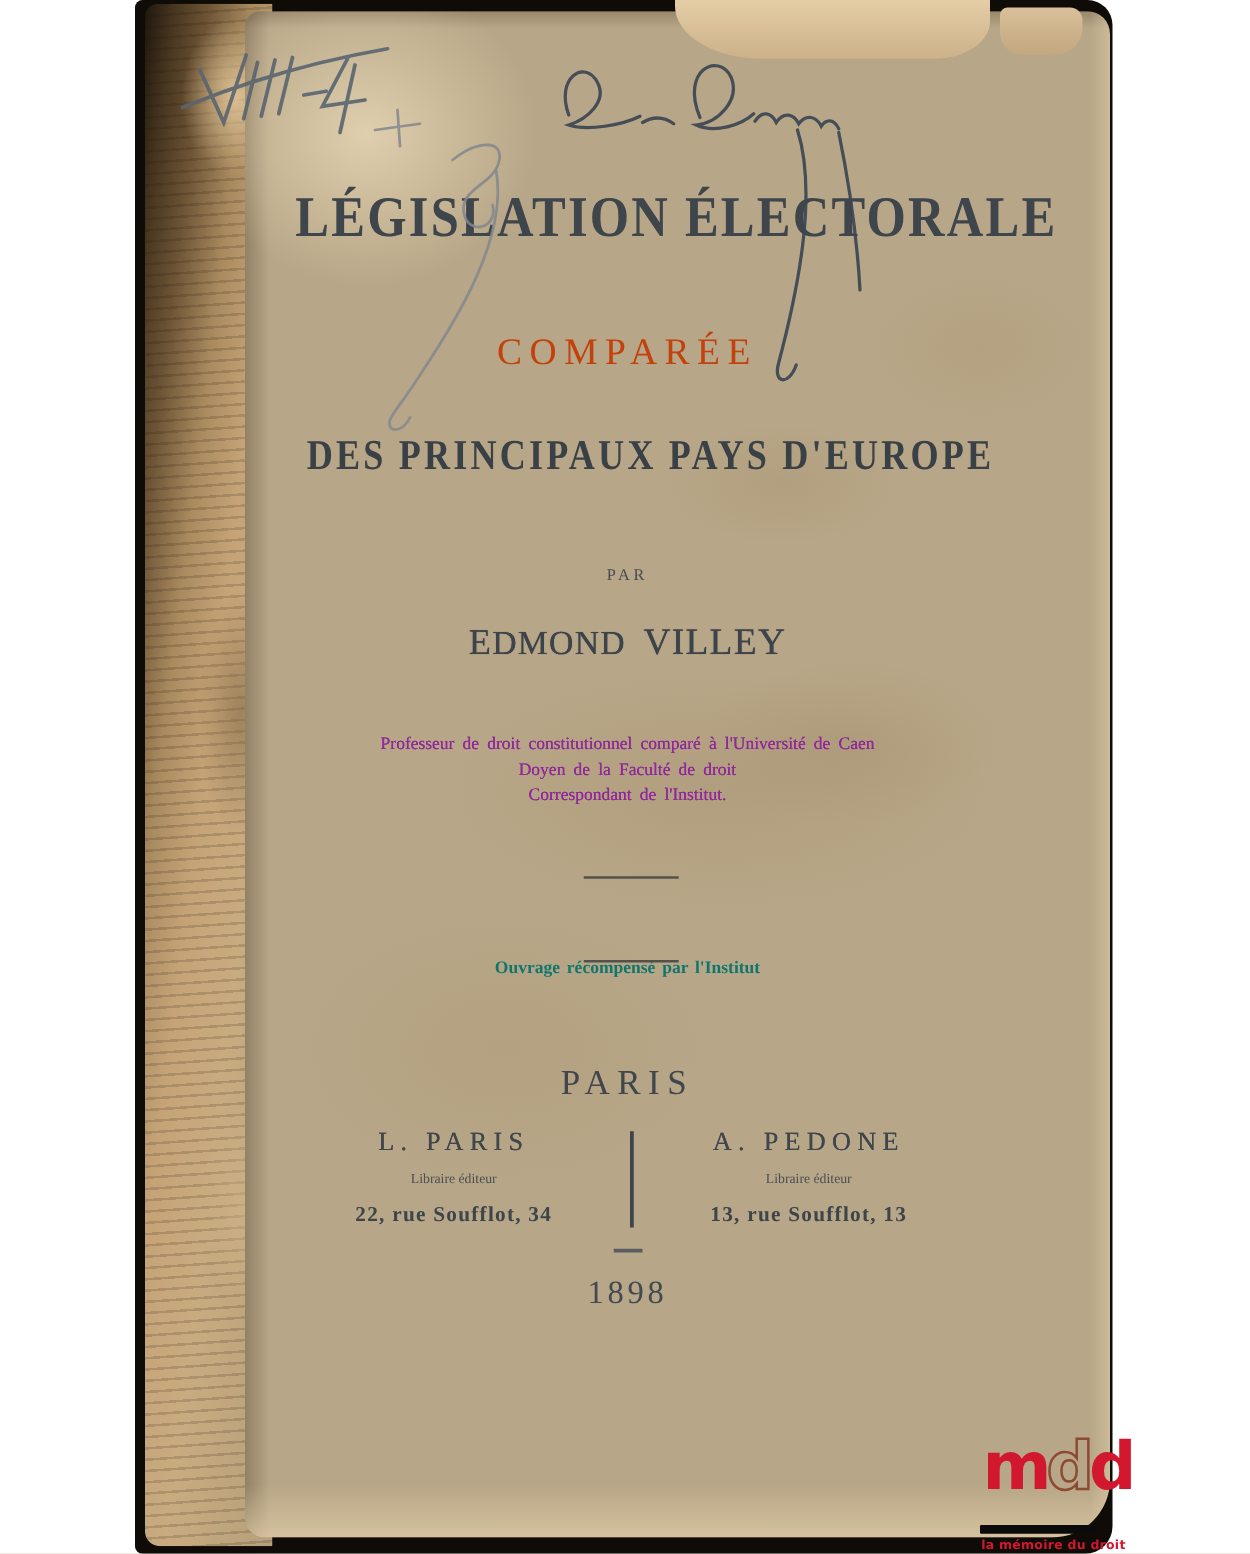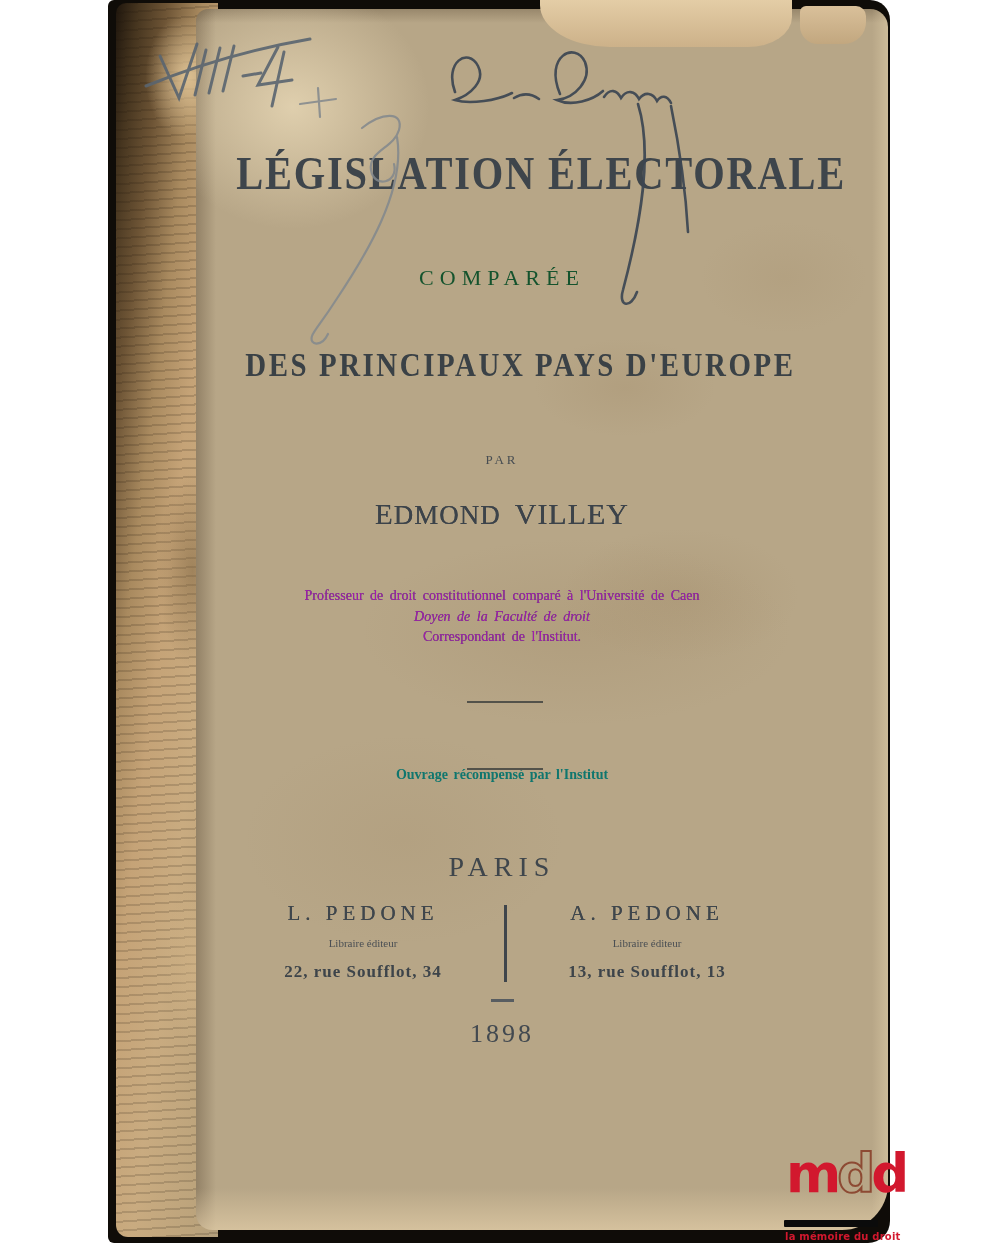--- a/index.html
+++ b/index.html
@@ -51,30 +51,30 @@
   }
   #torn-tab{
     left:800px;top:6px;width:66px;height:38px;
     background:linear-gradient(180deg,#d9c09a,#c2a77f);
     border-radius:6px 10px 22px 18px;
   }
   
   .col{left:200px;width:604px;text-align:center;color:#3f464c;}
   #title{top:147px;font-size:46px;font-weight:bold;letter-spacing:2px;
          transform:scaleX(.88);transform-origin:50% 50%;color:#3e454b;white-space:nowrap;}
-  #comparee{top:265px;font-size:22px;letter-spacing:6px;color:#14532d;}
+  #comparee{top:265px;font-size:30px;letter-spacing:6px;color:#c2410c;}
   #subtitle{top:346px;font-size:34px;font-weight:bold;letter-spacing:3px;
             transform:scaleX(.85);transform-origin:50% 50%;color:#3a4146;white-space:nowrap;}
   #byline{top:452px;font-size:13px;letter-spacing:3px;color:#474d52;}
   #author{top:497px;letter-spacing:1px;color:#3c434a;text-shadow:0 0 .6px #3c434a;}
   #author .initial{font-size:29px;}
   #author .rest{font-size:27px;}
   #author .last{font-size:30px;margin-left:14px;}
   .prof{font-size:14px;color:#a21caf;word-spacing:3px;text-shadow:0 0 .4px #454a4f;margin-top:32px;}
-  #prof1{top:556px;} #prof2{top:577px;font-style:italic;} #prof3{top:597px;}
+  #prof1{top:556px;} #prof2{top:577px;} #prof3{top:597px;}
   .rule{left:467px;width:76px;height:2px;background:#53524a;}
   #rule1{top:701px;} #rule2{top:768px;}
   #award{top:724px;font-size:14px;font-weight:bold;word-spacing:2px;color:#0f766e;margin-top:43px;}
   #city{top:851px;font-size:28px;letter-spacing:6px;color:#3f464c;}
   .pubcol{top:901px;width:270px;text-align:center;color:#3f464c;}
   #pub-left{left:228px;} #pub-right{left:512px;}
   .pubname{font-size:21px;letter-spacing:5px;text-shadow:0 0 .4px #3f464c;}
   .pubrole{font-size:11px;margin-top:11px;color:#4a4f54;}
   .pubaddr{font-size:17px;font-weight:bold;letter-spacing:1px;margin-top:13px;color:#3d444a;}
   #pub-divider{left:504px;top:905px;width:3px;height:77px;background:#3f454b;}
@@ -115,21 +115,21 @@
 <div class="abs col prof" id="prof2">Doyen de la Faculté de droit</div>
 <div class="abs col prof" id="prof3">Correspondant de l'Institut.</div>
 
 <div class="abs rule" id="rule1"></div>
 <div class="abs col" id="award">Ouvrage récompensé par l'Institut</div>
 <div class="abs rule" id="rule2"></div>
 
 <div class="abs col" id="city">PARIS</div>
 
 <div class="abs pubcol" id="pub-left">
-  <div class="pubname">L. PEDONE</div>
+  <div class="pubname">L. PARIS</div>
   <div class="pubrole">Libraire éditeur</div>
   <div class="pubaddr">22, rue Soufflot, 34</div>
 </div>
 <div class="abs" id="pub-divider"></div>
 <div class="abs pubcol" id="pub-right">
   <div class="pubname">A. PEDONE</div>
   <div class="pubrole">Libraire éditeur</div>
   <div class="pubaddr">13, rue Soufflot, 13</div>
 </div>
 

